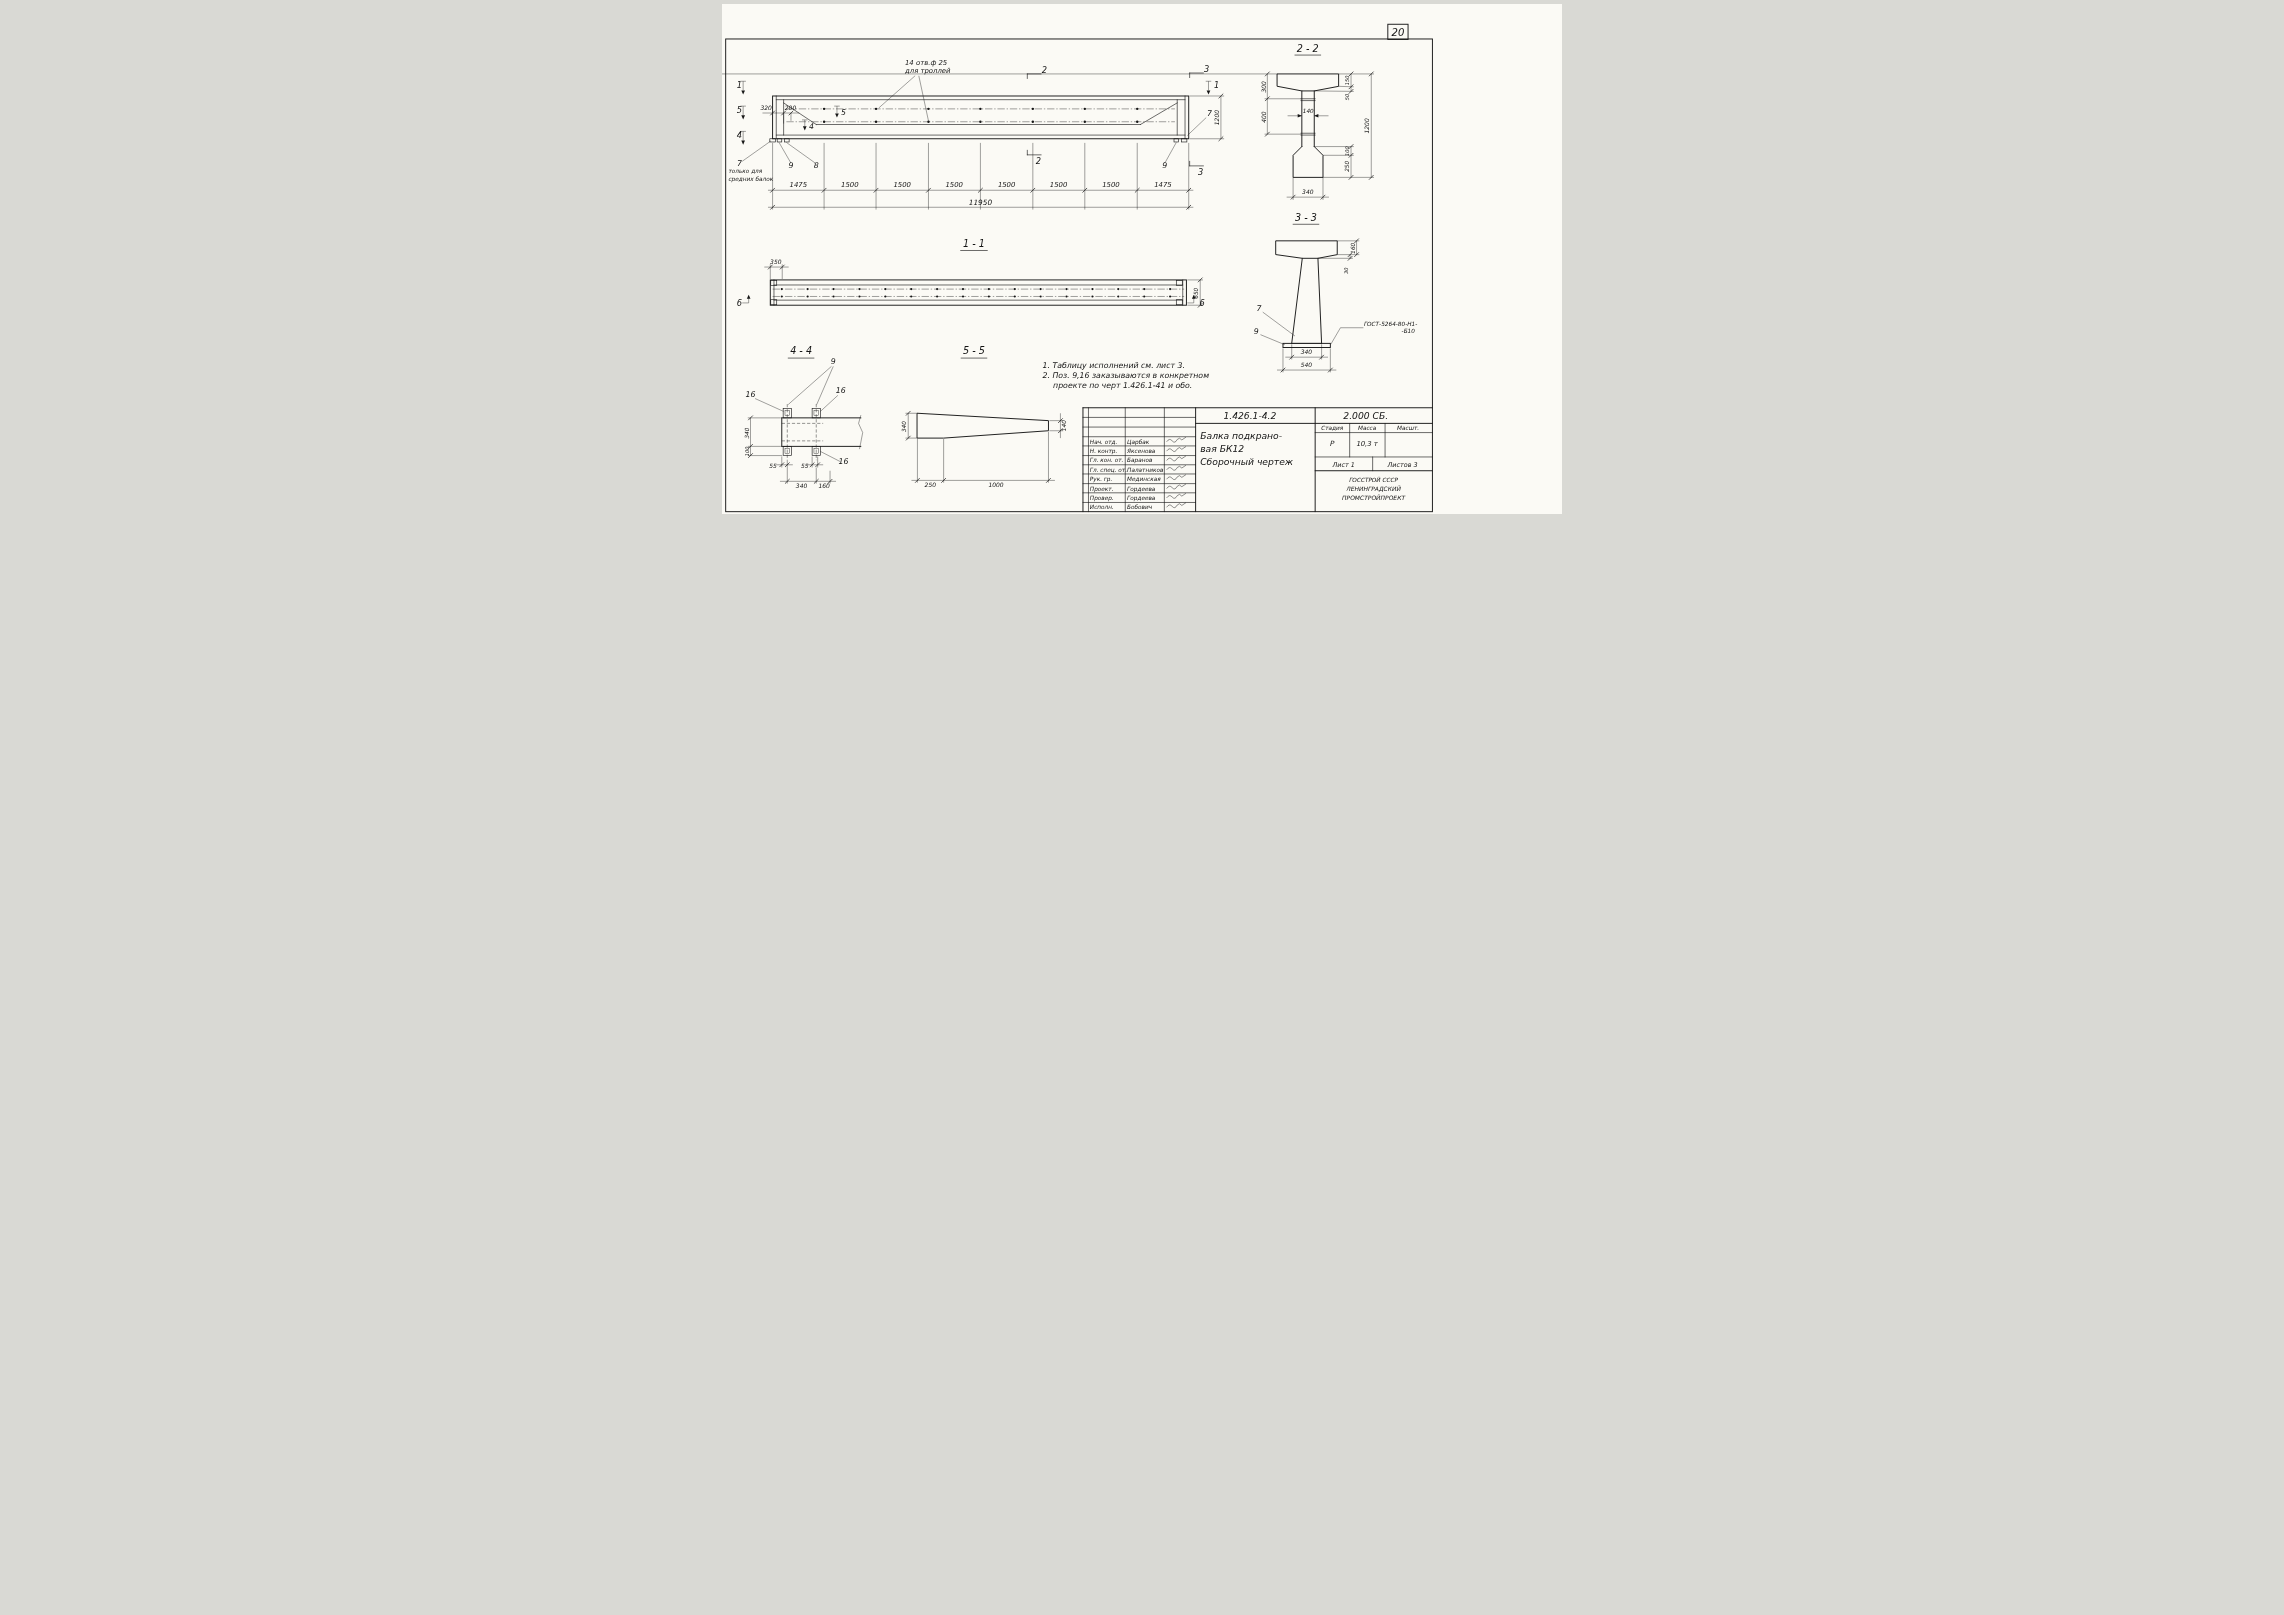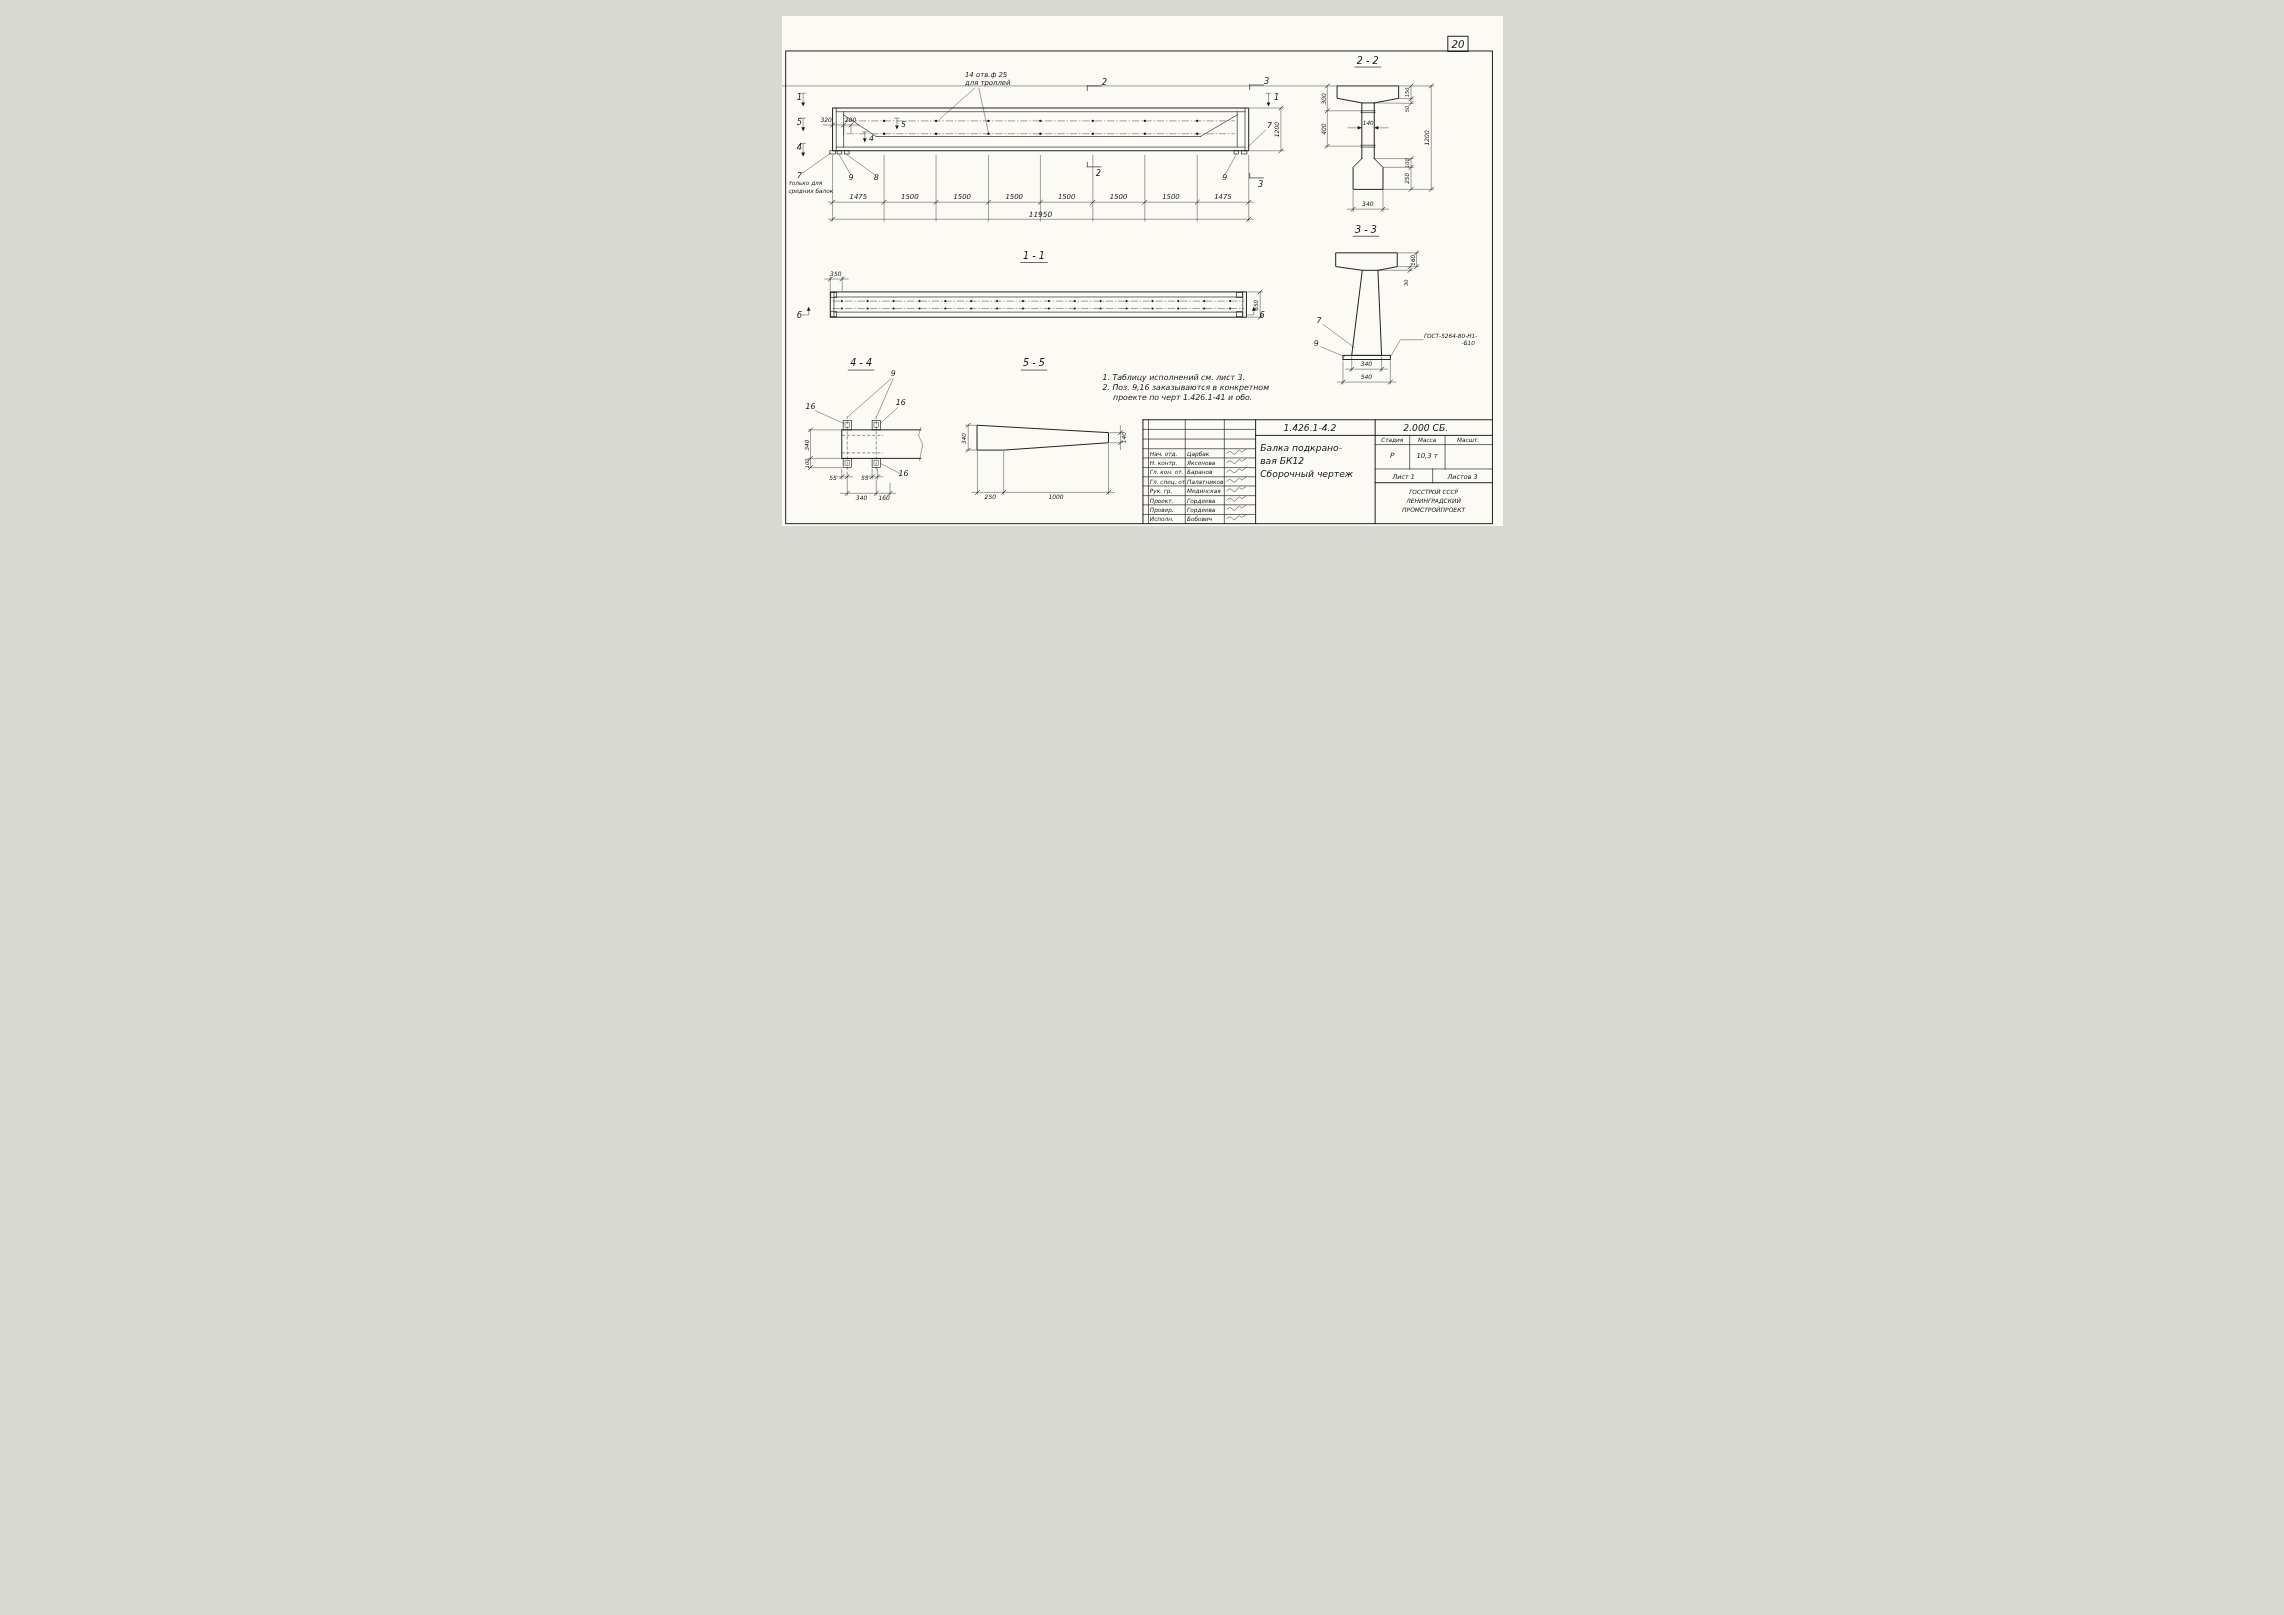--- a/index.html
+++ b/index.html
@@ -1,16 +1,16 @@
 <!DOCTYPE html>
 <html style="font-size:7.4px"><head>
 <meta charset="utf-8">
 <style>
   html,body { margin:0; padding:0; background:#d9d9d4; }
-  .sheet { width:721px; height:510px; background:#fbfaf5; position:relative; margin:16px auto; }
+  .sheet { width:840px; height:510px; background:#fbfaf5; position:relative; margin:4px auto; }
   svg { display:block; }
   .ln    { stroke:#1b1b1b; stroke-width:1.4; fill:none; stroke-linecap:round; }
   .thick { stroke-width:2.1; }
   .thin  { stroke-width:0.9; }
   .dim   { stroke:#1b1b1b; stroke-width:0.9; fill:none; }
   .dashdot { stroke:#1b1b1b; stroke-width:0.9; fill:none; stroke-dasharray:16 4 3 4; }
   .dashed  { stroke:#1b1b1b; stroke-width:1; fill:none; stroke-dasharray:7 4; }
   .tick  { stroke:#1b1b1b; stroke-width:1.6; }
   .dot   { fill:#161616; }
   .arr   { fill:#161616; stroke:none; }

